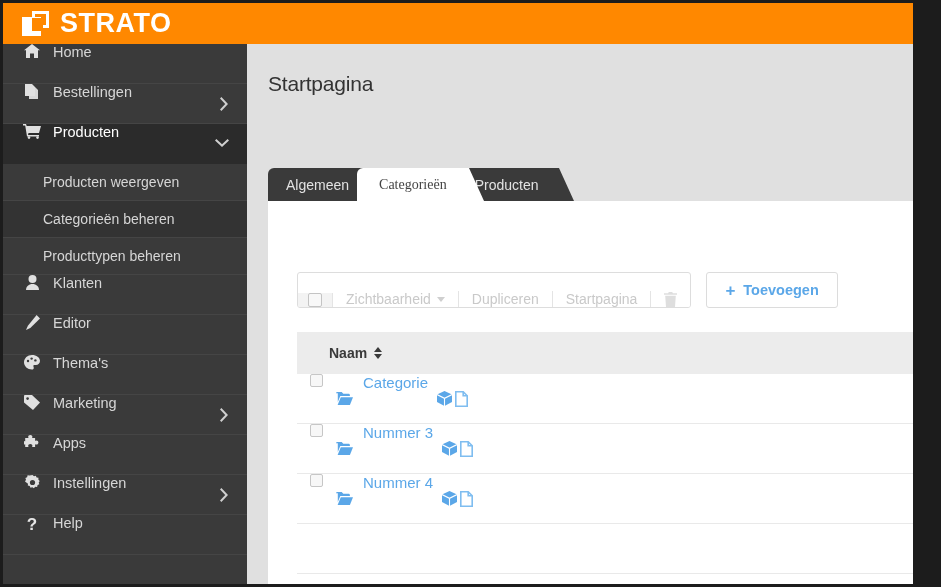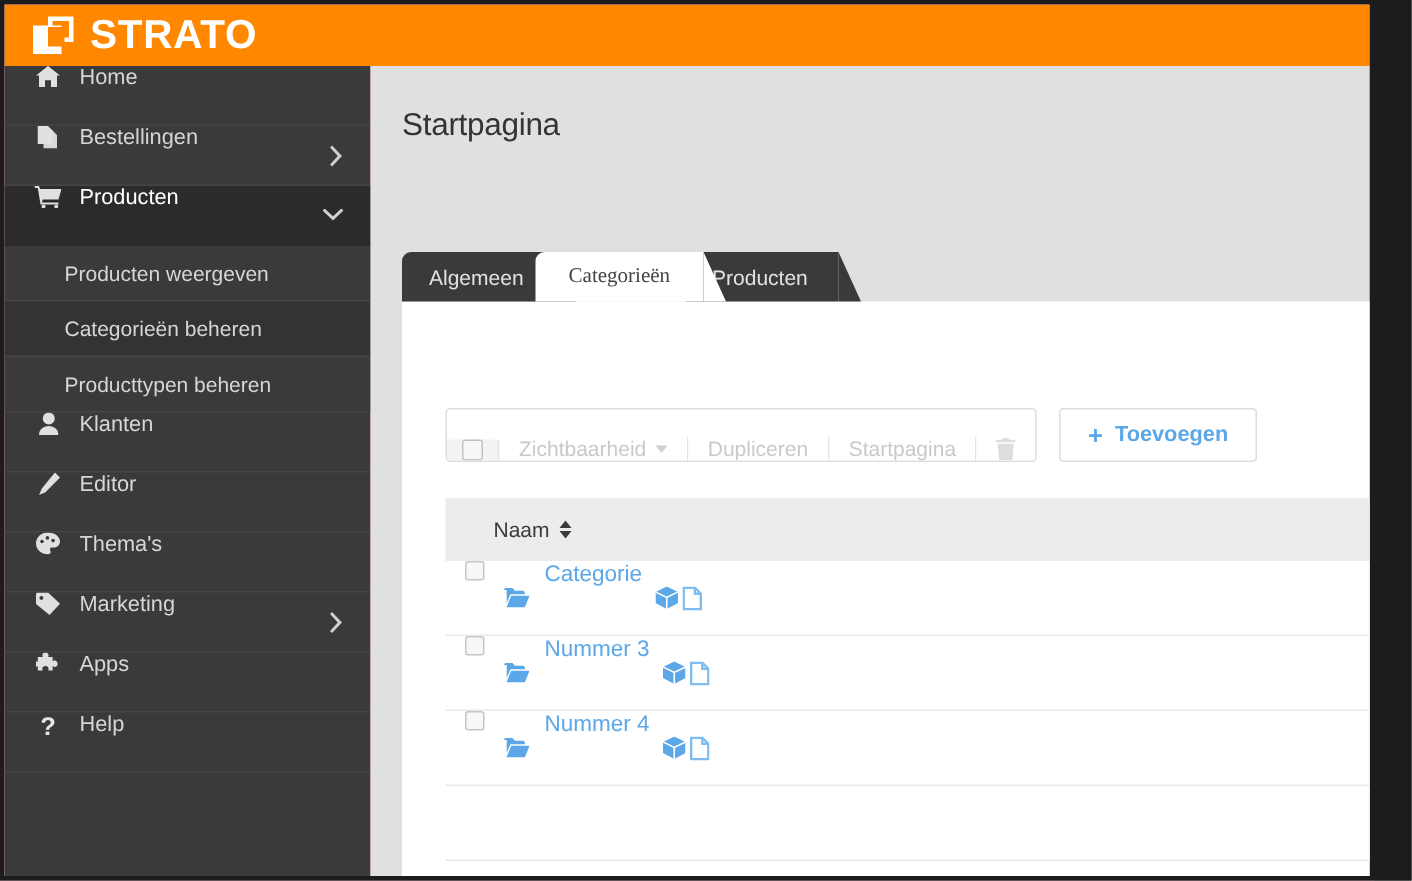--- a/index.html
+++ b/index.html
@@ -231,21 +231,21 @@
     width: 645px;
   }
   .th-row {
     height: 42px;
     background: #ececec;
     display: flex; align-items: center;
     padding-left: 32px;
   }
   .th-label {
     font-size: 14px;
-    font-weight: normal;
+    font-weight: bold;
     color: #3a3a3a;
   }
   .sort-ico {
     display: inline-flex; flex-direction: column;
     margin-left: 7px;
     line-height: 0;
     vertical-align: middle;
   }
   .sort-ico i {
     display: block;
@@ -401,20 +401,34 @@
 
     <div class="nav-item">
       <span class="nav-icon">
         <svg width="16" height="15" viewBox="0 0 16 15">
             <path d="M6.3 0c1.2 0 2.1.8 2.1 1.8 0 .5-.3.8-.3 1.2h3v2.8c.4 0 .8-.4 1.4-.4 1.1 0 1.9.9 1.9 2.1s-.8 2.1-1.9 2.1c-.6 0-1-.4-1.4-.4V12H8.1c0-.4.3-.7.3-1.2 0-1-.9-1.8-2.1-1.8s-2.1.8-2.1 1.8c0 .5.3.8.3 1.2H1.2V9.2c-.4 0-.7.4-1.2.4V5.9c.5 0 .8.4 1.2.4V3h3.3c0-.4-.3-.7-.3-1.2C4.2.8 5.1 0 6.3 0z"></path>
           </svg>
       </span>
       <span class="nav-label">Apps</span>
     </div>
 
+    <div class="nav-item">
+      <span class="nav-icon">
+        <svg width="15" height="15" viewBox="0 0 15 15">
+            <path d="M7.5 0 9 1.2l1.8-.5.8 1.7 1.9.3-.2 1.9 1.4 1.3-1 1.6.6 1.8-1.7.8-.5 1.9-1.9-.2-1.3 1.4-1.6-1-1.8.6-.8-1.7-1.9-.5.2-1.9L0 6.4l1-1.6L.4 3l1.7-.8.5-1.9 1.9.2z"></path>
+            <circle cx="7.5" cy="7.5" r="2.6" fill="#3a3a3a"></circle>
+          </svg>
+      </span>
+      <span class="nav-label">Instellingen</span>
+      <span class="chev">
+        <svg width="9" height="14" viewBox="0 0 9 14">
+            <path d="M1.4 0 0 1.4 5.2 7 0 12.6 1.4 14 8 7z" fill="#cfcfcf"></path>
+          </svg>
+      </span>
+    </div>
 
     <div class="nav-item">
       <span class="nav-icon" style="font-size:17px;font-weight:bold;">?</span>
       <span class="nav-label">Help</span>
     </div>
   </div>
 
   <div class="content">
 
     <h1 class="page-title">Startpagina</h1>

